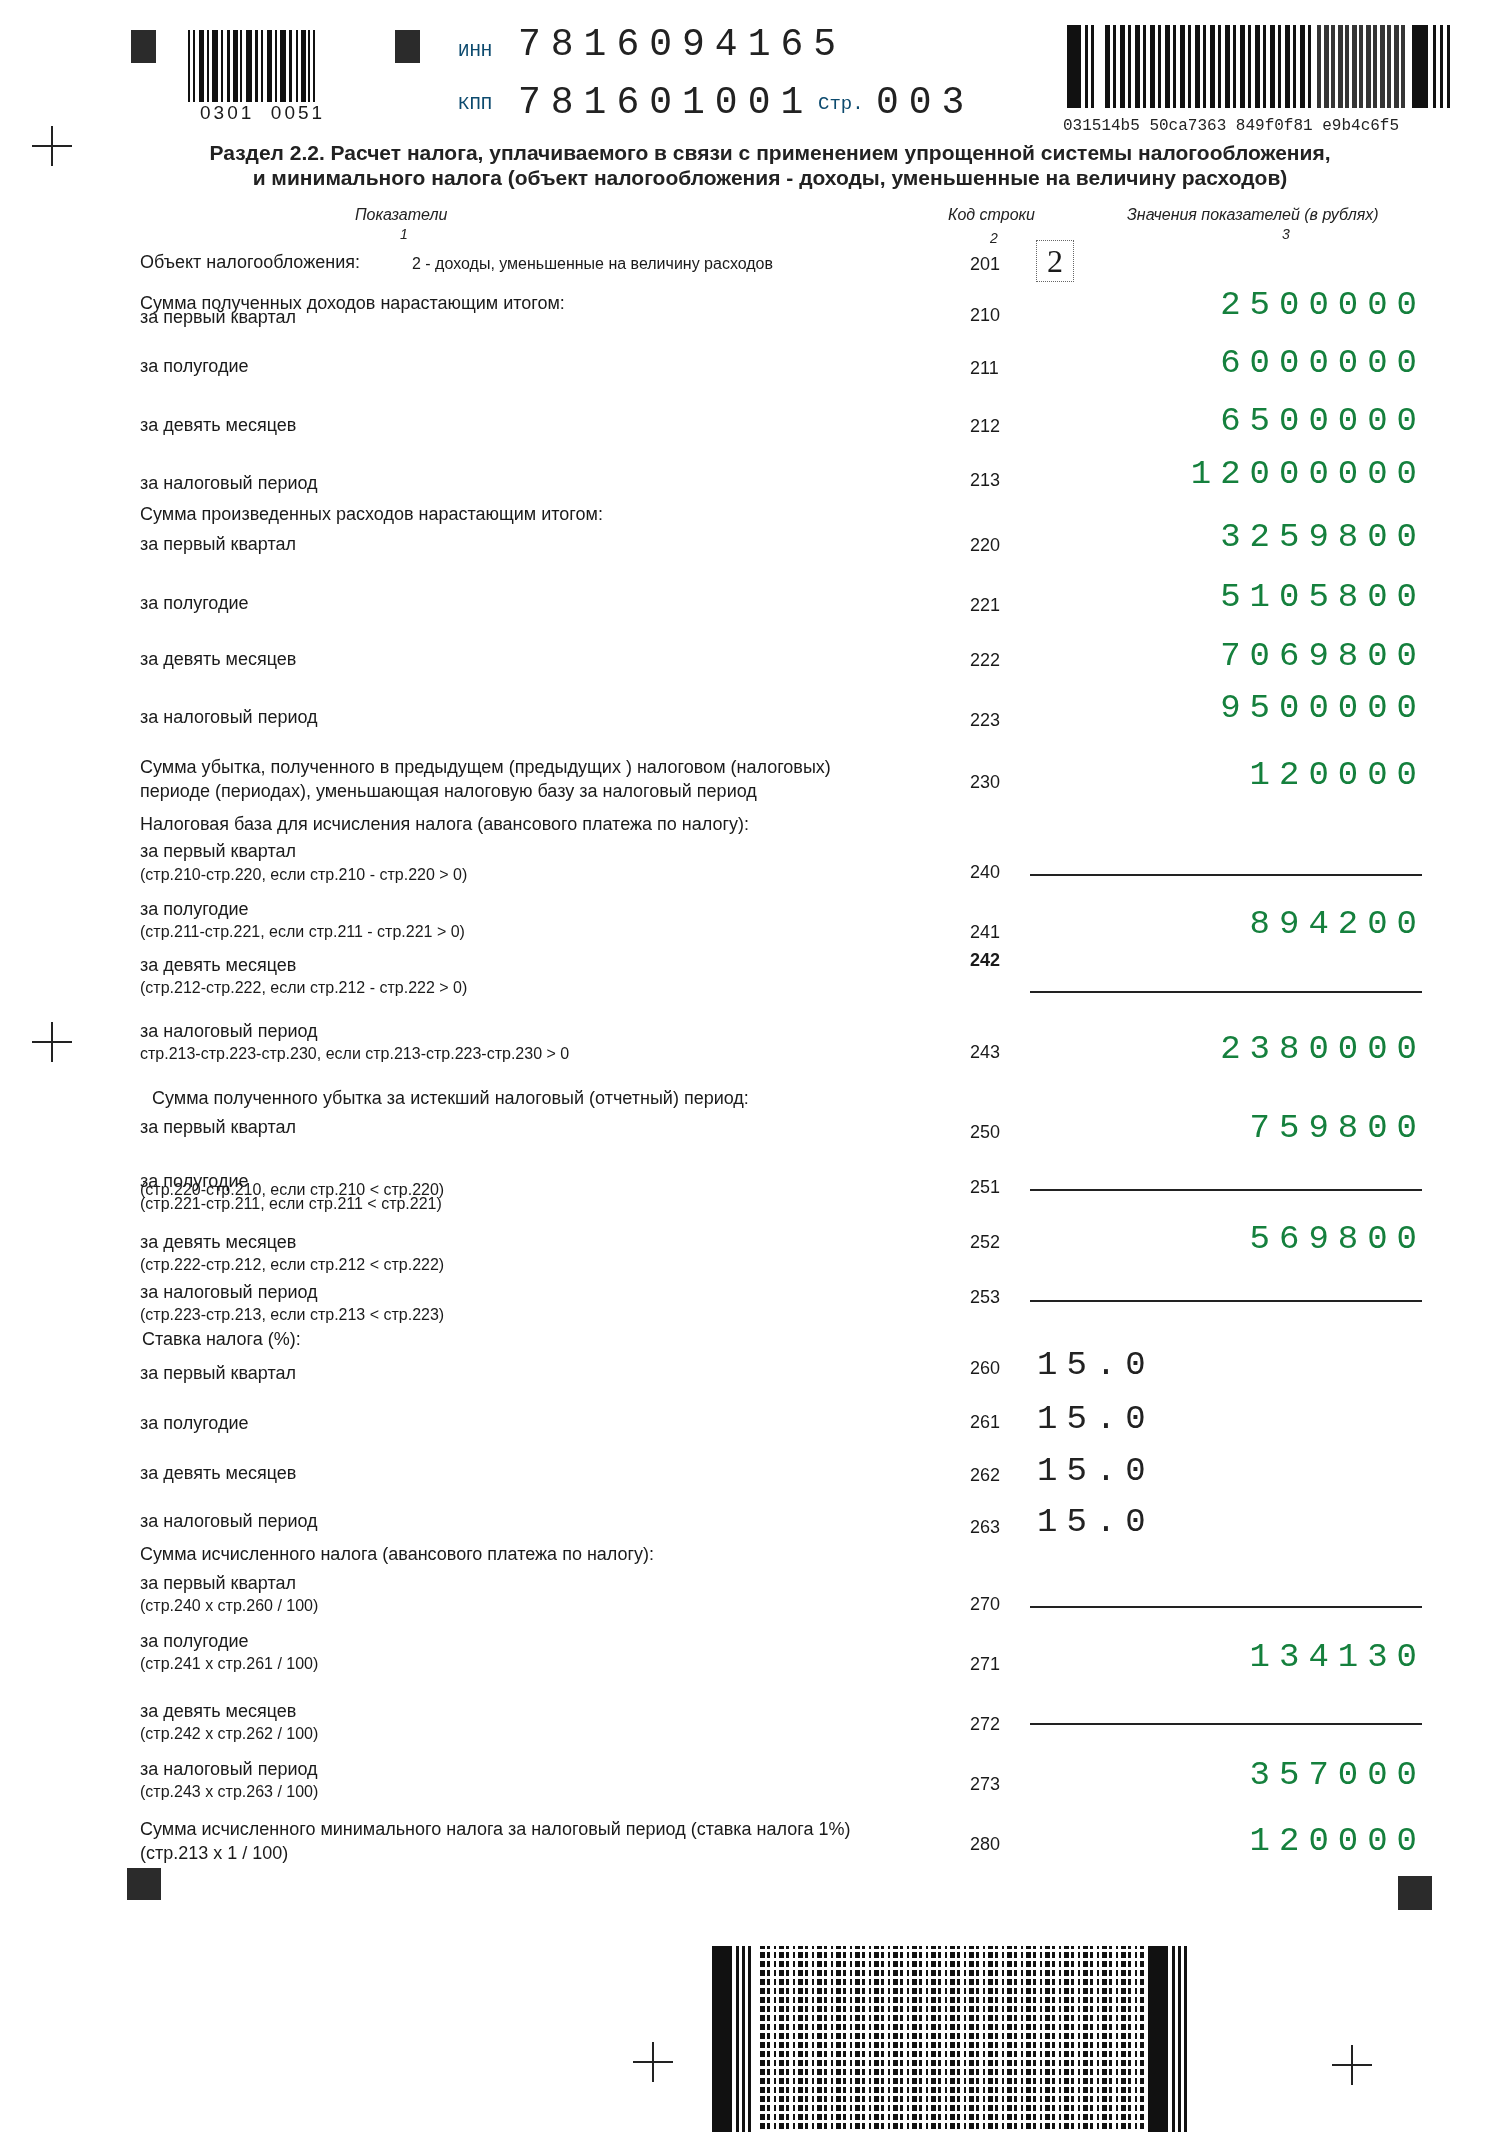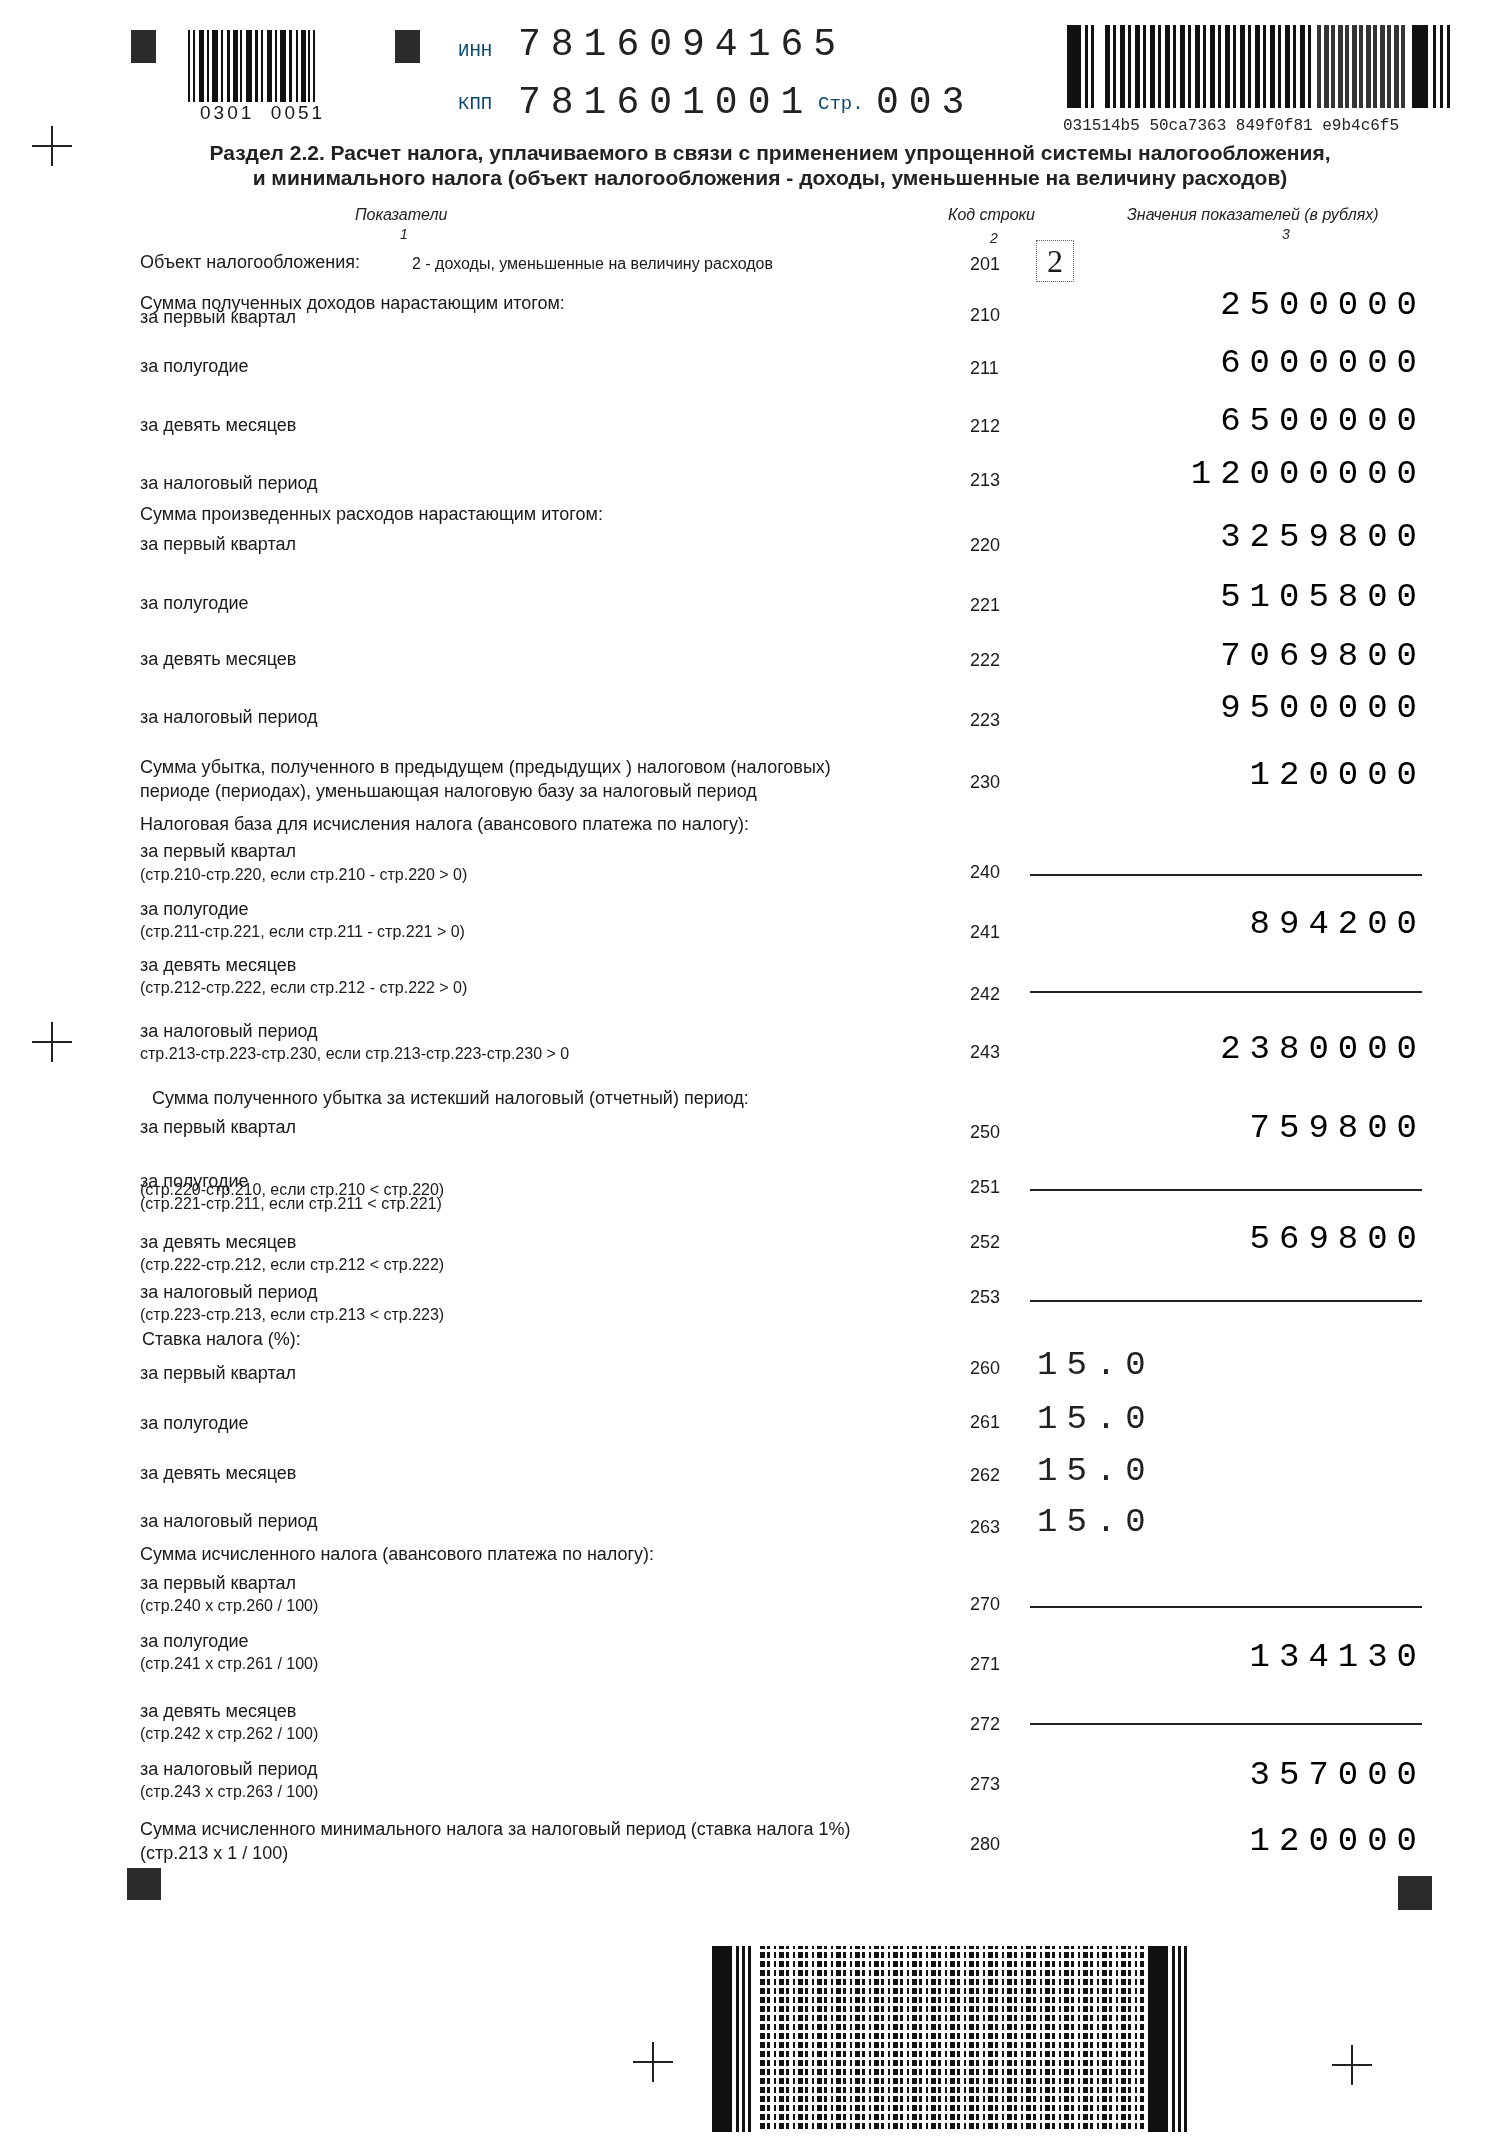--- a/index.html
+++ b/index.html
@@ -11,21 +11,21 @@
   .cross:after{content:"";position:absolute;top:19px;left:0;width:40px;height:2px;background:#222;}
   .barcode{position:absolute;display:flex;align-items:stretch;}
   .barcode span{display:block;background:#111;height:100%;}
   .mono{font-family:"Liberation Mono","DejaVu Sans Mono",monospace;}
   .big-digits{font-family:"Liberation Mono","DejaVu Sans Mono",monospace;font-size:38px;letter-spacing:10px;color:#222;}
   .hdr-lbl{font-size:19px;color:#0c4a6e;font-family:Liberation Mono, monospace;}
   .title{position:absolute;left:140px;width:1260px;top:140px;text-align:center;font-weight:bold;font-size:21px;line-height:25px;color:#222;}
   .colhead{position:absolute;font-style:italic;font-size:16px;color:#222;}
   .row-label{position:absolute;left:140px;font-size:18px;color:#1a1a1a;line-height:22px;white-space:nowrap;}
   .code{position:absolute;left:970px;font-size:18px;color:#1a1a1a;}
-  .val{position:absolute;right:60px;font-family:"Liberation Mono","DejaVu Sans Mono",monospace;font-size:34px;letter-spacing:9px;color:#000000;text-align:right;}
+  .val{position:absolute;right:60px;font-family:"Liberation Mono","DejaVu Sans Mono",monospace;font-size:34px;letter-spacing:9px;color:#15803d;text-align:right;}
   .rate{position:absolute;left:1037px;font-family:"Liberation Mono","DejaVu Sans Mono",monospace;font-size:34px;letter-spacing:9px;color:#222;}
   .dash{position:absolute;left:1030px;width:392px;height:2px;background:#222;}
 </style>
 </head>
 <body>
 
 <div class="mark" style="left:131px;top:30px;width:25px;height:33px;"></div>
 <div class="mark" style="left:395px;top:30px;width:25px;height:33px;"></div>
 <div class="cross" style="left:32px;top:126px;"></div>
 <div class="cross" style="left:32px;top:1022px;"></div>
@@ -141,21 +141,21 @@
 <div class="code" style="top:862px;">240</div>
 <div class="dash" style="top:874px;"></div>
 
 <div class="row-label" style="top:898px;">за полугодие</div>
 <div class="row-label sub" style="top:921px;font-size:16px;">(стр.211-стр.221, если стр.211 - стр.221 &gt; 0)</div>
 <div class="code" style="top:922px;">241</div>
 <div class="val" style="top:905px;">894200</div>
 
 <div class="row-label" style="top:954px;">за девять месяцев</div>
 <div class="row-label sub" style="top:977px;font-size:16px;">(стр.212-стр.222, если стр.212 - стр.222 &gt; 0)</div>
-<div class="code" style="top:984px;">242</div>
+<div class="code" style="top:950px;font-weight:bold;">242</div>
 <div class="dash" style="top:991px;"></div>
 
 <div class="row-label" style="top:1020px;">за налоговый период</div>
 <div class="row-label sub" style="top:1043px;font-size:16px;">стр.213-стр.223-стр.230, если стр.213-стр.223-стр.230 &gt; 0</div>
 <div class="code" style="top:1042px;">243</div>
 <div class="val" style="top:1030px;">2380000</div>
 
 <div class="row-label" style="top:1087px;margin-left:12px;">Сумма полученного убытка за истекший налоговый (отчетный) период:</div>
 
 <div class="row-label" style="top:1116px;">за первый квартал</div>

